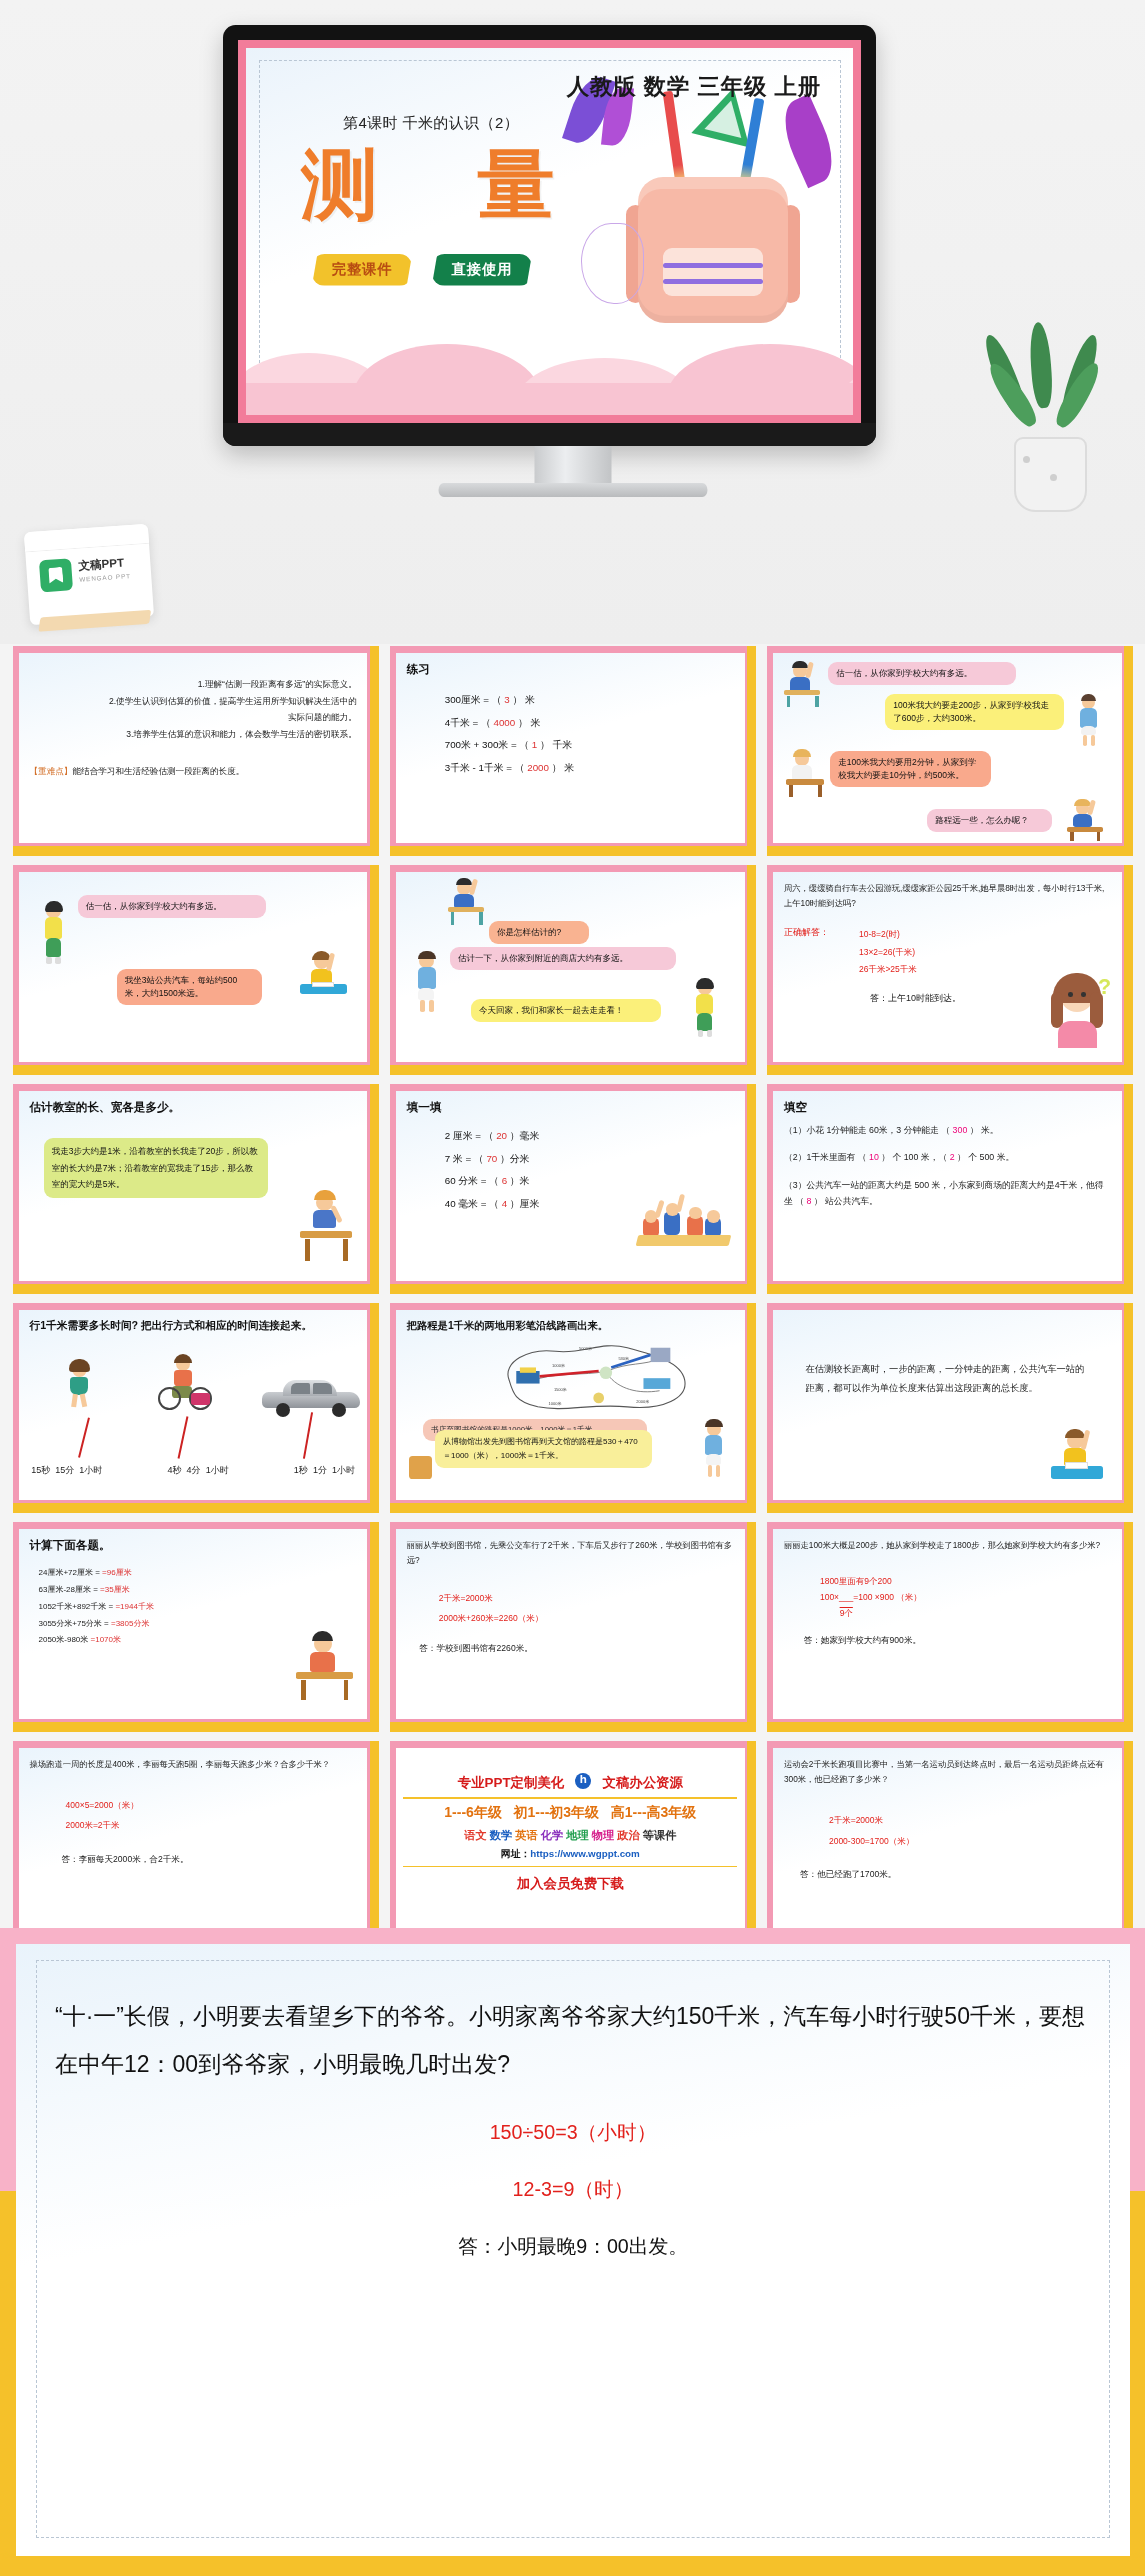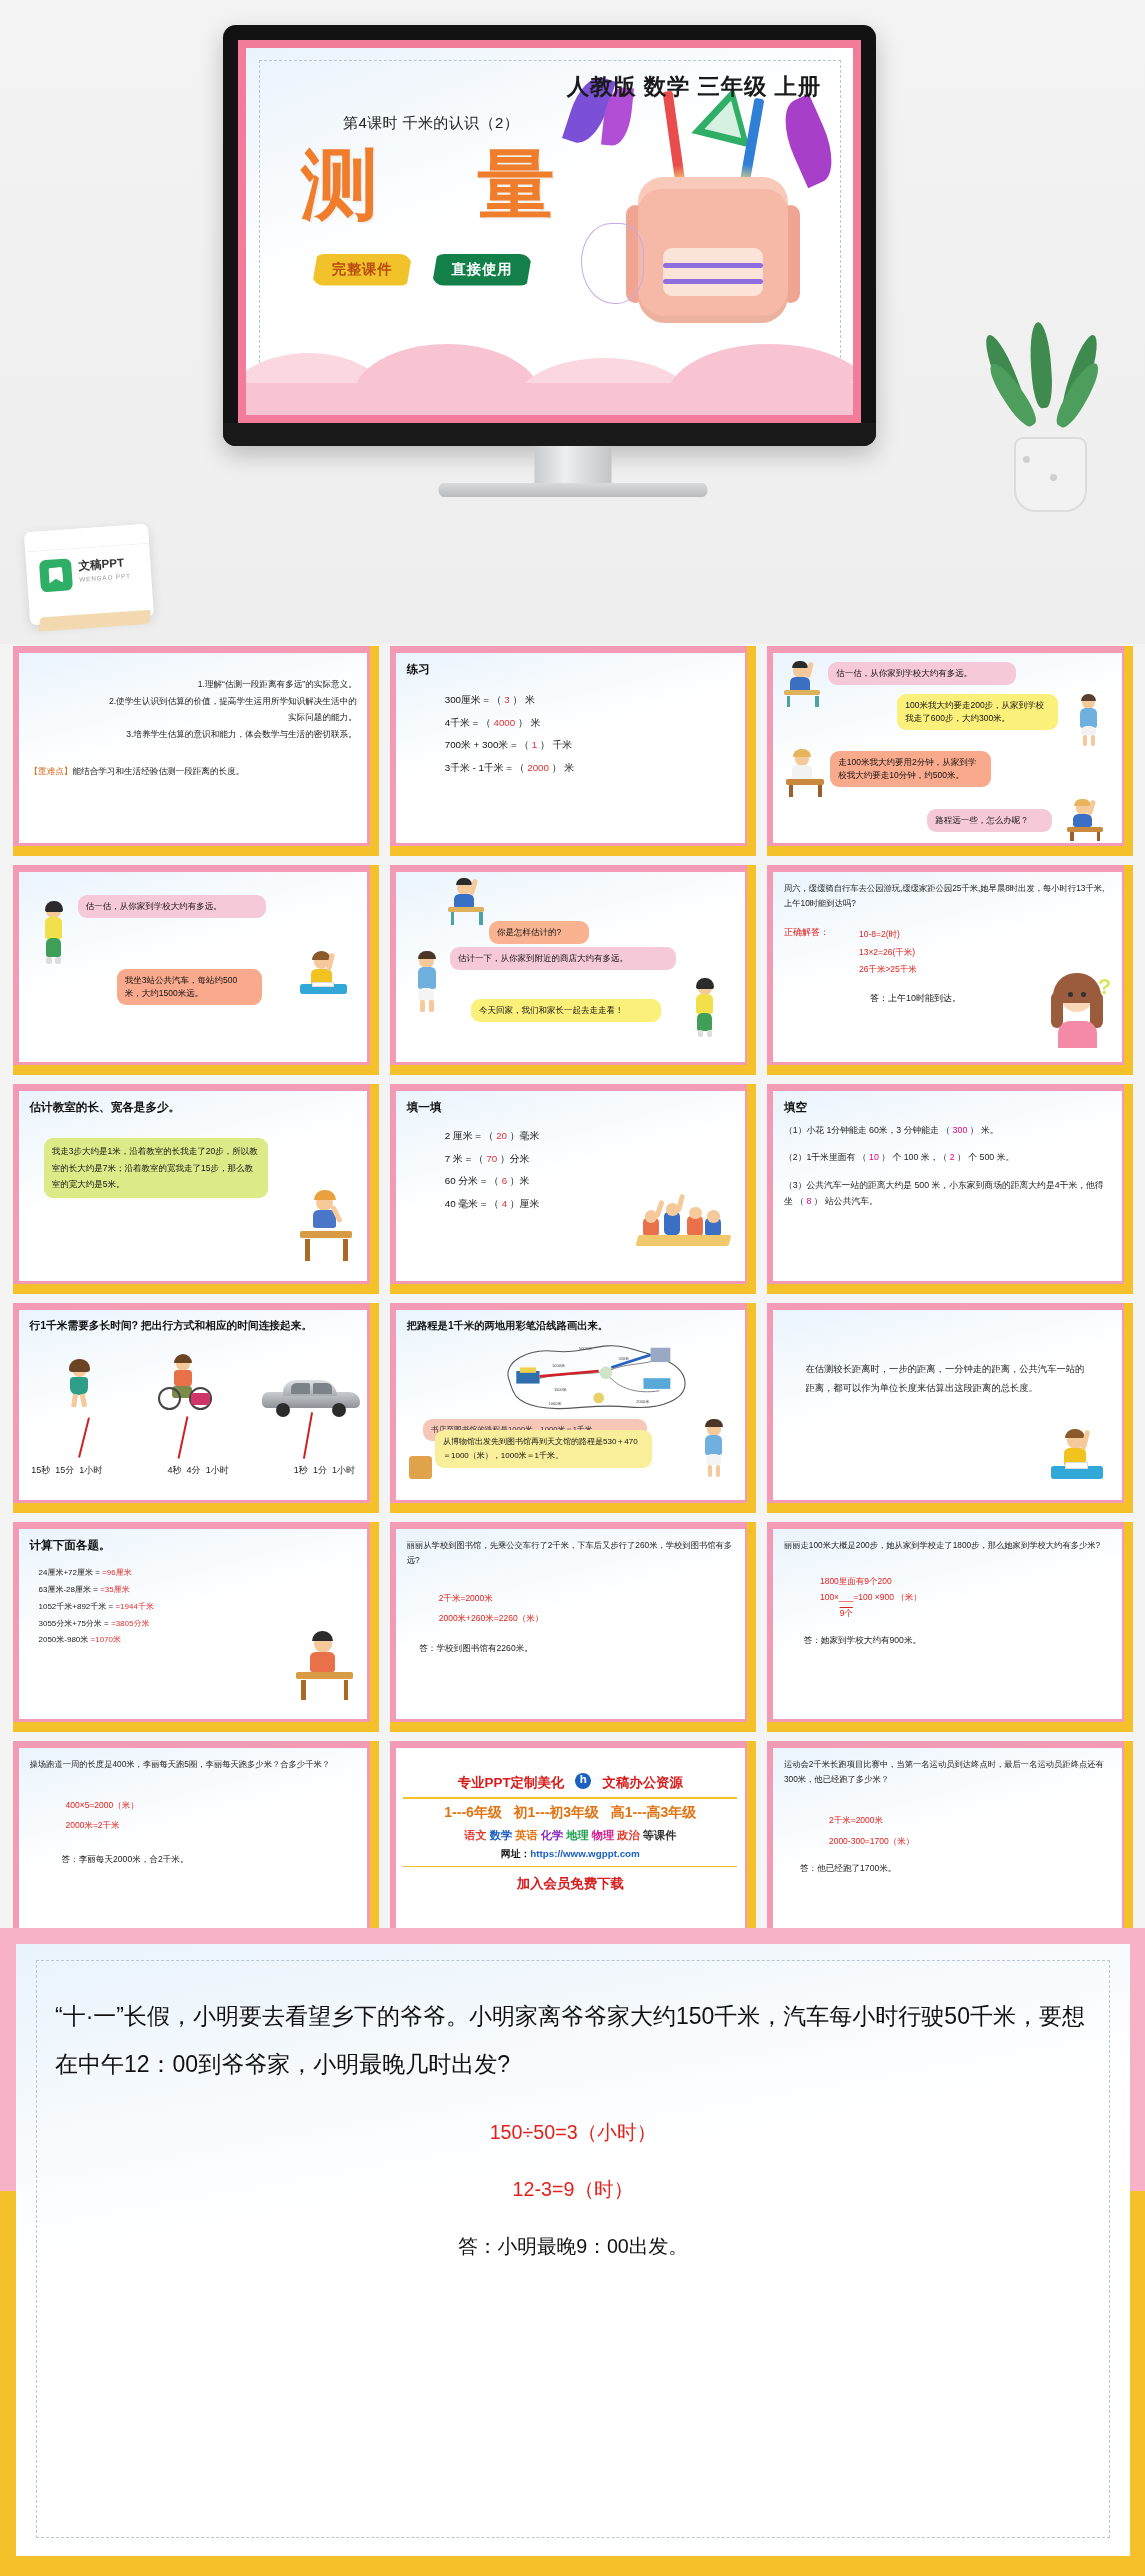--- a/index.html
+++ b/index.html
@@ -273,21 +273,21 @@
         <div class="kid" style="left:9px;top:7.2px;width:41px;height:48px;">
           <div class="head" style="left:10.7px;top:3.6px;width:14.3px;height:14.3px;background:#f6c99a;"></div>
           <div style="position:absolute;left:9.8px;top:0.9px;width:16px;height:7.2px;background:#2b2b2b;border-radius:8px 8px 0 0;"></div>
           <div class="body" style="left:8px;top:17px;width:19.7px;height:16px;background:#3a6fc4;"></div>
           <div class="arm" style="left:25px;top:1.8px;width:5.4px;height:16px;background:#f6c99a;transform:rotate(14deg);"></div>
           <div class="desk" style="left:1.8px;top:30px;width:36px;height:5.4px;"></div>
           <div class="desk-leg" style="left:4.5px;top:36px;height:11.6px;"></div>
           <div class="desk-leg" style="left:33px;top:36px;height:11.6px;"></div>
         </div>
         <div class="bub pink" style="left:55px;top:9px;width:188px;">估一估，从你家到学校大约有多远。</div>
-        <div class="bub yellow" style="left:124px;top:41px;width:161px;">100米我大约要走200步，从家到学校我走了600步，大约300米。</div>
+        <div class="bub yellow" style="left:112px;top:41px;width:179px;">100米我大约要走200步，从家到学校我走了600步，大约300米。</div>
         <div class="kid" style="right:18px;top:43px;width:30px;height:54px;">
           <div class="head" style="left:8px;top:0;width:13.4px;height:13.4px;background:#f6c99a;"></div>
           <div style="position:absolute;left:7.2px;top:-1.8px;width:15px;height:7.2px;background:#5a4030;border-radius:8px 8px 0 0;"></div>
           <div class="body" style="left:6.3px;top:12.5px;width:17px;height:19.7px;background:#6fb0df;"></div>
           <div class="body" style="left:7.2px;top:30px;width:15px;height:9.8px;background:#f2f2f2;"></div>
           <div class="leg" style="left:9px;top:39px;width:4.5px;height:11.6px;background:#f6c99a;"></div>
           <div class="leg" style="left:17px;top:39px;width:4.5px;height:11.6px;background:#f6c99a;"></div>
         </div>
         <div class="kid" style="left:10.7px;top:97px;width:43px;height:50px;">
           <div class="head" style="left:10.7px;top:1.8px;width:14.3px;height:14.3px;background:#f6c99a;"></div>
@@ -670,21 +670,21 @@
     </div>
 
     <div class="thumb">
       <div class="thumb-pink"></div>
       <div class="thumb-inner">
         <div style="font-size:8.3px;line-height:1.85;">运动会2千米长跑项目比赛中，当第一名运动员到达终点时，最后一名运动员距终点还有300米，他已经跑了多少米？</div>
         <div style="margin-top:23px;margin-left:45px;color:#e2211c;font-size:8.5px;line-height:2.4;">
           <div>2千米=2000米</div>
           <div>2000-300=1700（米）</div>
         </div>
-        <div style="margin-top:12px;margin-left:16px;font-size:8.6px;">答：他已经跑了1700米。</div>
+        <div style="margin-top:18px;margin-left:16px;font-size:8.6px;">答：他已经跑了1700米。</div>
       </div>
     </div>
 
   </div>
 
   <div class="bottom">
     <div class="bottom-yellow"></div>
     <div class="bottom-inner">
       <div class="bottom-dash"></div>
       <div class="q-text">“十·一”长假，小明要去看望乡下的爷爷。小明家离爷爷家大约150千米，汽车每小时行驶50千米，要想在中午12：00到爷爷家，小明最晚几时出发?</div>

